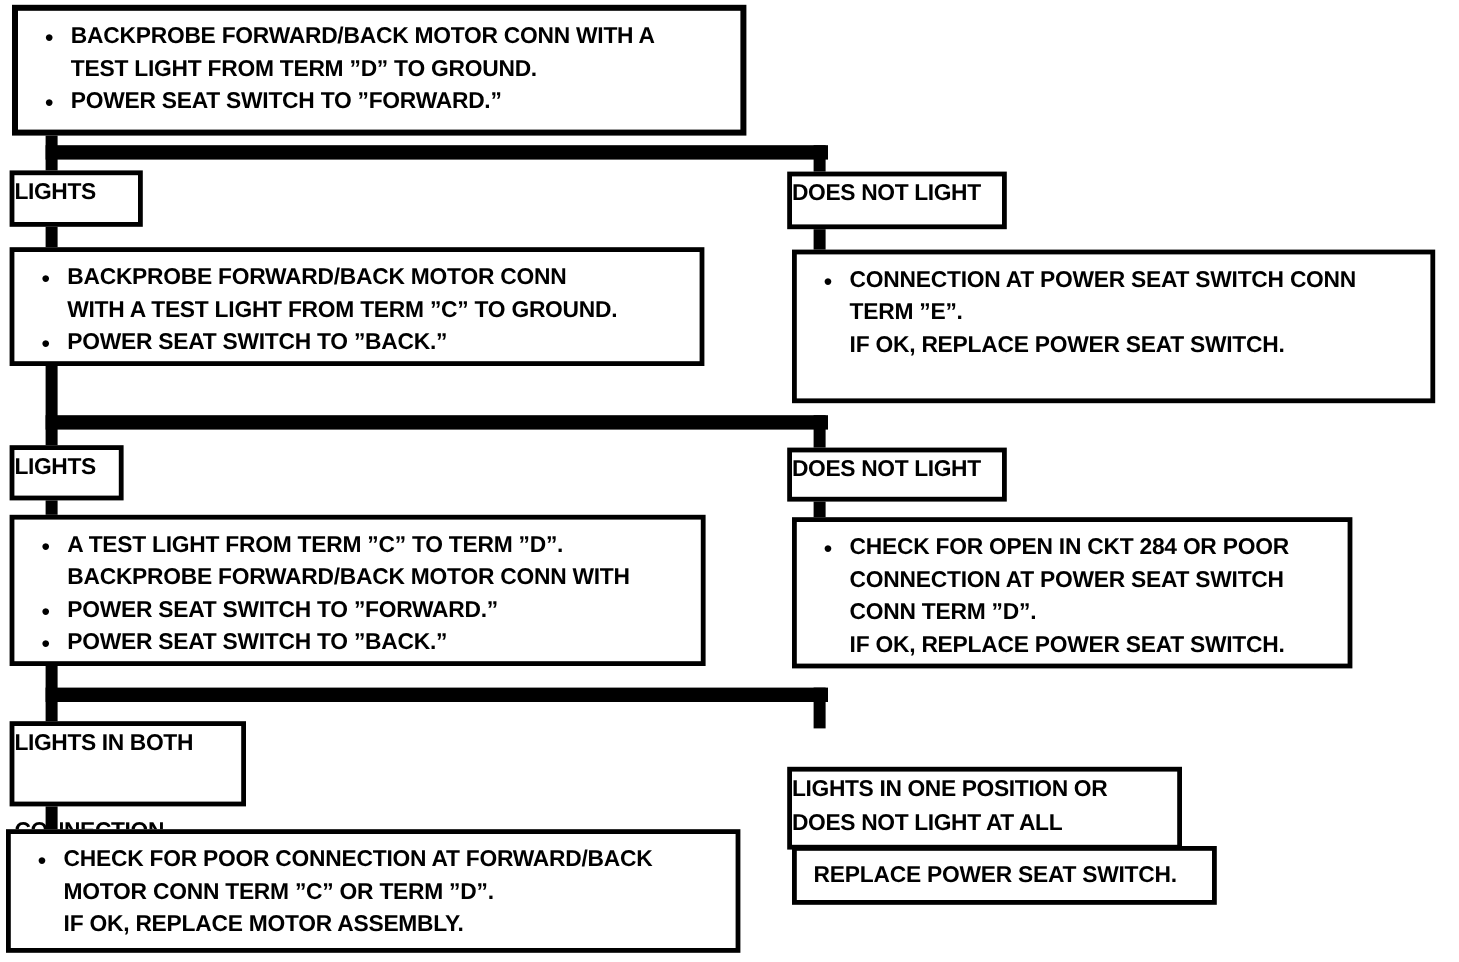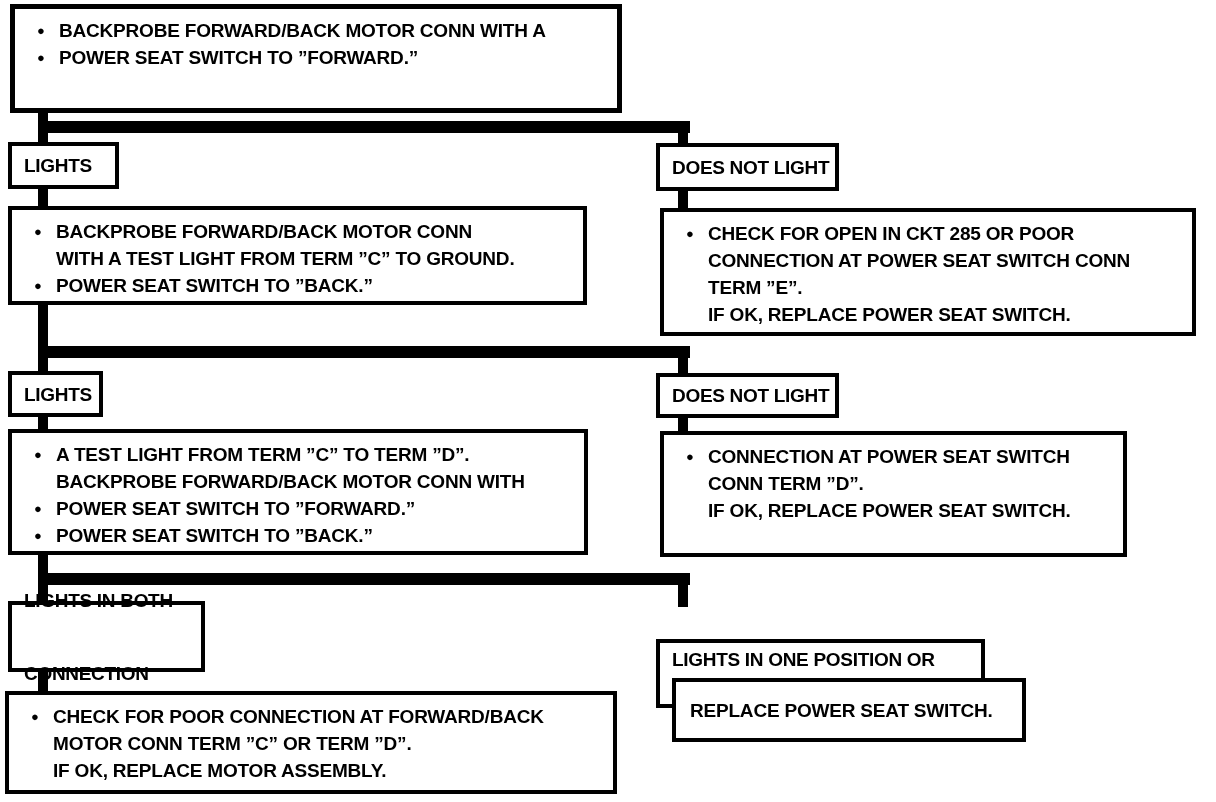--- a/index.html
+++ b/index.html
@@ -33,22 +33,21 @@
   .line {
     font-size: 19px;
     font-weight: 700;
     line-height: 27px;
     letter-spacing: -0.2px;
     white-space: nowrap;
   }
   .label-box {
     display: flex;
     flex-direction: column;
-    justify-content: center;
-    padding-left: 12px;
+    justify-content: flex-start;
   }
   .label-line {
     font-size: 19px;
     font-weight: 700;
     line-height: 29px;
     letter-spacing: -0.3px;
     white-space: nowrap;
   }
   .single-line-box {
     display: flex;
@@ -76,20 +75,21 @@
   <div class="conn" style="left:678px; top:573px; width:10px;  height:34px;"></div>
   <div class="conn" style="left:38px;  top:667px; width:10px;  height:28px;"></div>
   <div class="conn" style="left:678px; top:667px; width:10px;  height:28px;"></div>
 
   <div class="box thick" style="left:10px; top:4px; width:612px; height:109px;">
     <div class="step-content">
       <div class="item">
         <span class="bullet">●</span>
         <div class="lines">
           <div class="line">BACKPROBE FORWARD/BACK MOTOR CONN WITH A</div>
+          <div class="line">TEST LIGHT FROM TERM ”D” TO GROUND.</div>
         </div>
       </div>
       <div class="item">
         <span class="bullet">●</span>
         <div class="lines">
           <div class="line">POWER SEAT SWITCH TO ”FORWARD.”</div>
         </div>
       </div>
     </div>
   </div>
@@ -117,21 +117,20 @@
         </div>
       </div>
     </div>
   </div>
 
   <div class="box" style="left:660px; top:208px; width:536px; height:128px;">
     <div class="step-content">
       <div class="item">
         <span class="bullet">●</span>
         <div class="lines">
-          <div class="line">CHECK FOR OPEN IN CKT 285 OR POOR</div>
           <div class="line">CONNECTION AT POWER SEAT SWITCH CONN</div>
           <div class="line">TERM ”E”.</div>
           <div class="line">IF OK, REPLACE POWER SEAT SWITCH.</div>
         </div>
       </div>
     </div>
   </div>
 
   <div class="box label-box" style="left:8px; top:371px; width:95px; height:46px;">
     <div class="label-line">LIGHTS</div>
@@ -162,20 +161,21 @@
         </div>
       </div>
     </div>
   </div>
 
   <div class="box" style="left:660px; top:431px; width:467px; height:126px;">
     <div class="step-content">
       <div class="item">
         <span class="bullet">●</span>
         <div class="lines">
+          <div class="line">CHECK FOR OPEN IN CKT 284 OR POOR</div>
           <div class="line">CONNECTION AT POWER SEAT SWITCH</div>
           <div class="line">CONN TERM ”D”.</div>
           <div class="line">IF OK, REPLACE POWER SEAT SWITCH.</div>
         </div>
       </div>
     </div>
   </div>
 
   <div class="box label-box" style="left:8px; top:601px; width:197px; height:71px;gap:44px;">
     <div class="label-line">LIGHTS IN BOTH</div>
@@ -192,17 +192,17 @@
         <span class="bullet">●</span>
         <div class="lines">
           <div class="line">CHECK FOR POOR CONNECTION AT FORWARD/BACK</div>
           <div class="line">MOTOR CONN TERM ”C” OR TERM ”D”.</div>
           <div class="line">IF OK, REPLACE MOTOR ASSEMBLY.</div>
         </div>
       </div>
     </div>
   </div>
 
-  <div class="box single-line-box" style="left:660px; top:678px; width:354px; height:64px;margin-left:12px;">
+  <div class="box single-line-box" style="left:660px; top:705px; width:354px; height:49px;">
     <div class="line">REPLACE POWER SEAT SWITCH.</div>
   </div>
 
 </div>
 
 </body></html>

